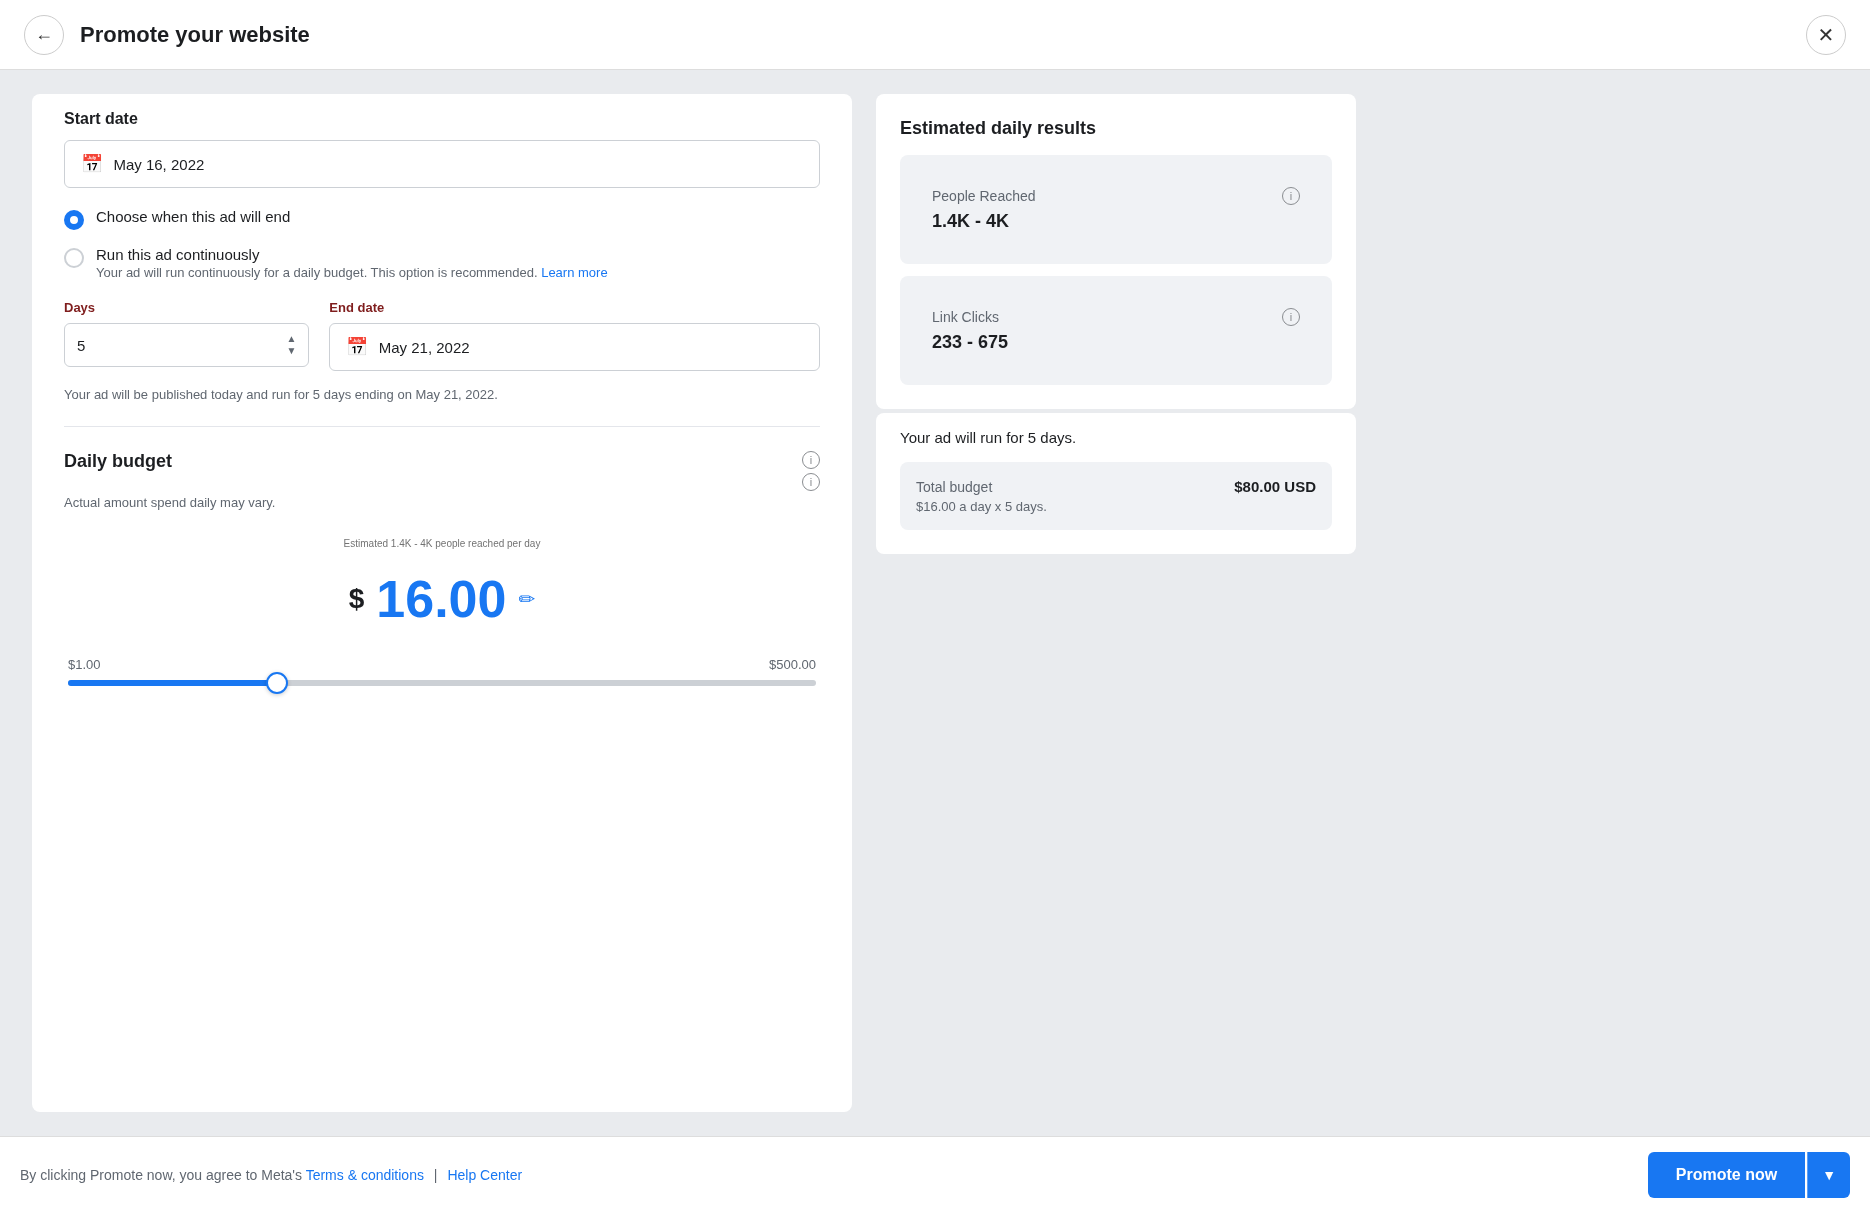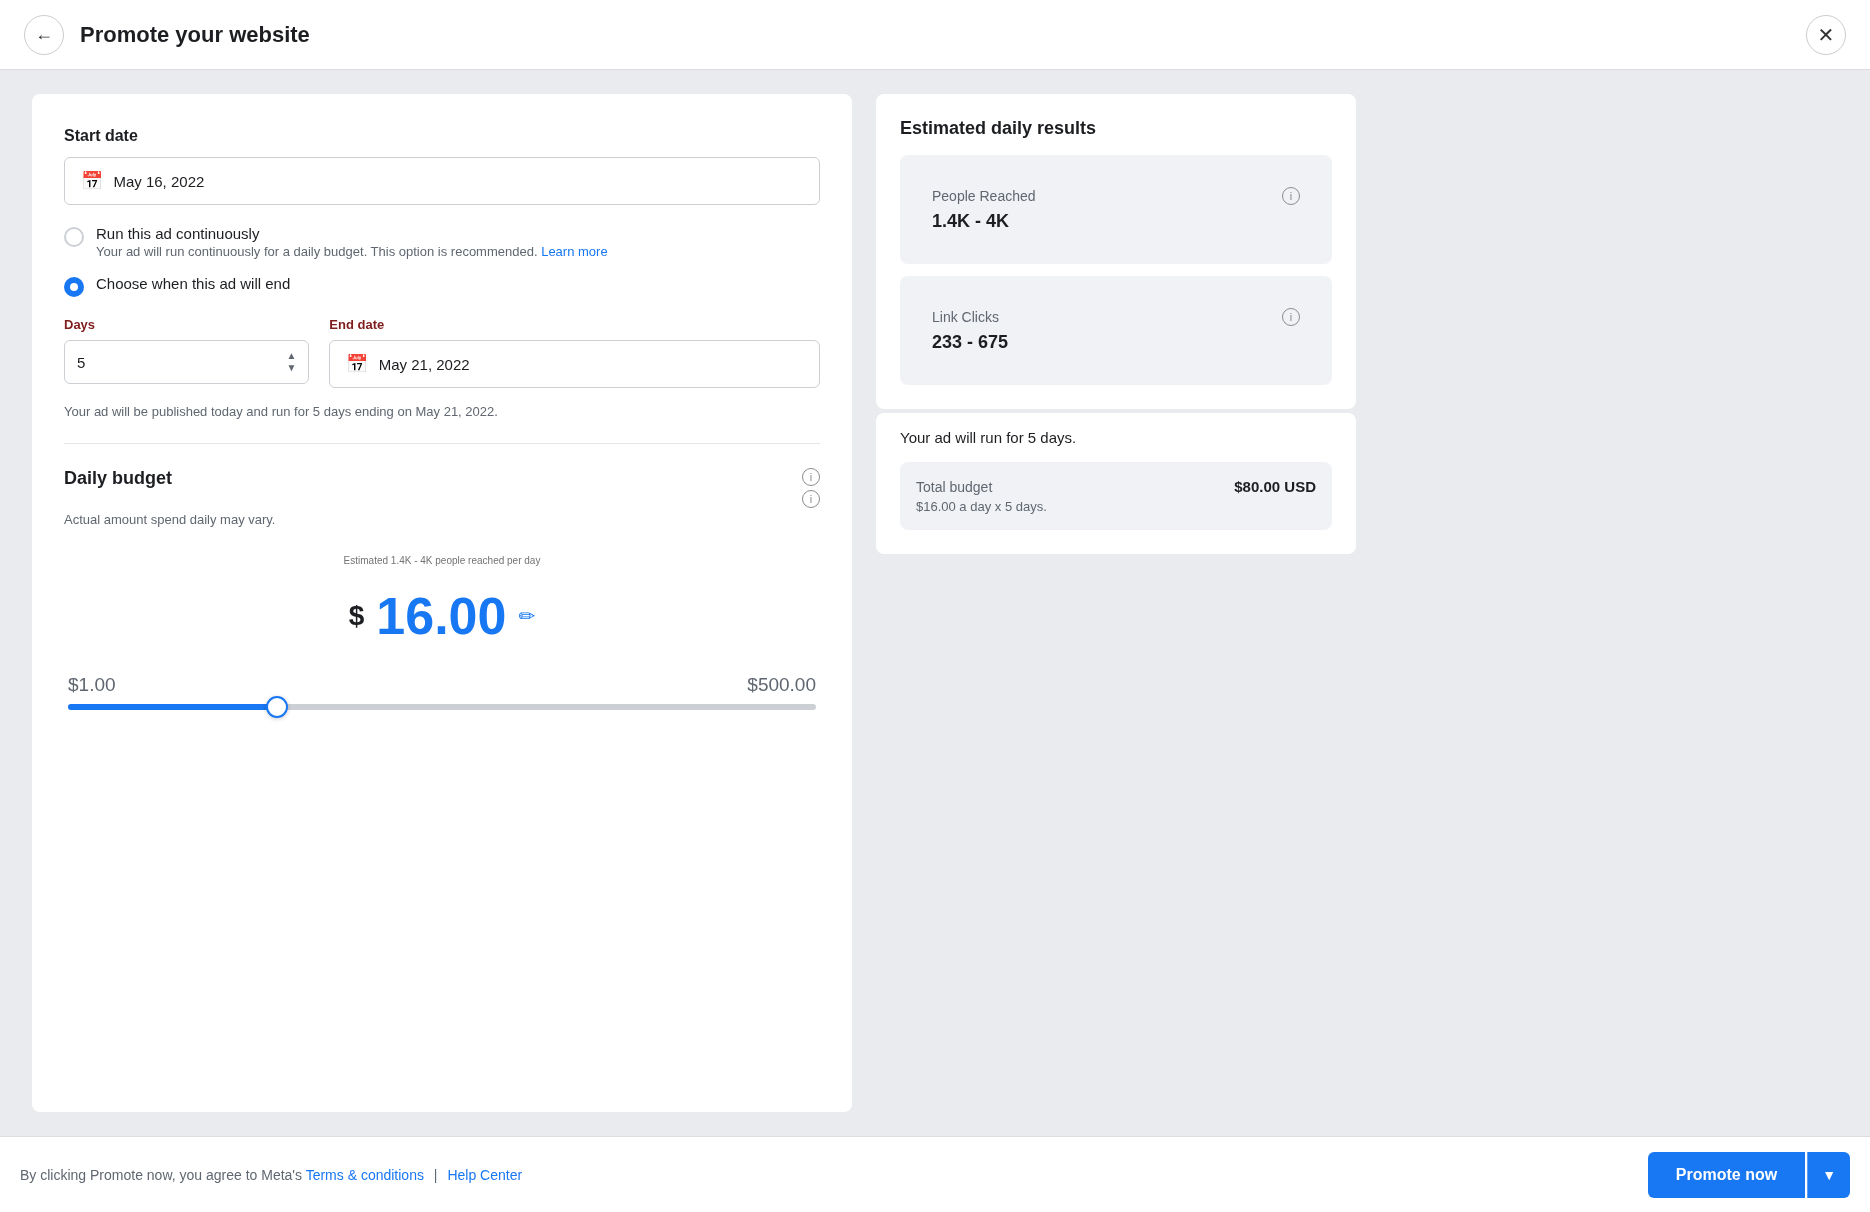--- a/index.html
+++ b/index.html
@@ -66,21 +66,21 @@
       gap: 24px;
       padding: 24px 32px;
       background: #e9ebee;
     }
 
     
     .left-panel {
       flex: 1;
       background: #fff;
       border-radius: 8px;
-      padding: 33px 32px;
+      padding: 16px 32px;
       max-width: 820px;
     }
 
     .section-label {
       font-size: 16px;
       font-weight: 600;
       color: #1c1e21;
       margin-bottom: 12px;
     }
 
@@ -261,21 +261,21 @@
     }
 
     
     .slider-container {
       padding: 0 4px;
       margin-bottom: 8px;
     }
     .slider-labels {
       display: flex;
       justify-content: space-between;
-      font-size: 19px;
+      font-size: 13px;
       color: #606770;
       margin-bottom: 8px;
     }
     .slider-track {
       position: relative;
       height: 6px;
       background: #ccd0d5;
       border-radius: 3px;
     }
     .slider-fill {
@@ -454,33 +454,33 @@
   <div class="left-panel">
 
     <div class="section-label">Start date</div>
     <div class="date-input-box">
       <span class="calendar-icon">📅</span>
       <span>May 16, 2022</span>
     </div>
 
     <div class="radio-group">
       <div class="radio-option">
+        <div class="radio-circle selected"></div>
+        <div class="radio-text-group">
+          <div class="radio-label">Choose when this ad will end</div>
+        </div>
+      </div>
+      <div class="radio-option">
         <div class="radio-circle"></div>
         <div class="radio-text-group">
           <div class="radio-label">Run this ad continuously</div>
           <div class="radio-sublabel">
             <span>Your ad will run continuously for a daily budget. This option is recommended.</span>
             <a href="#" class="radio-link">Learn more</a>
           </div>
-        </div>
-      </div>
-      <div class="radio-option">
-        <div class="radio-circle selected"></div>
-        <div class="radio-text-group">
-          <div class="radio-label">Choose when this ad will end</div>
         </div>
       </div>
     </div>
 
     <div class="days-end-row">
       <div class="days-group">
         <div class="field-label">Days</div>
         <div class="days-input-box">
           <span>5</span>
           <div class="spinner-btns">

